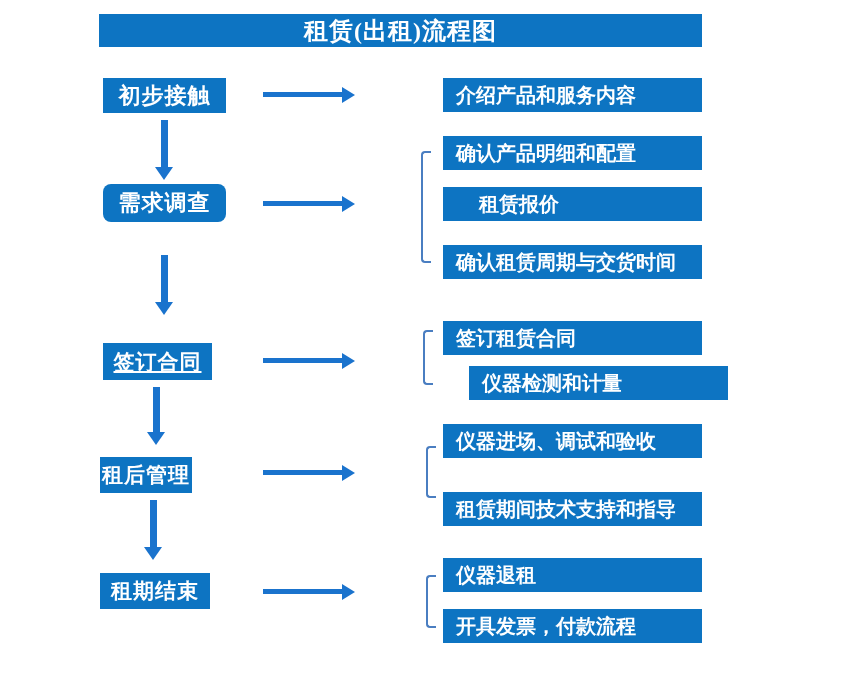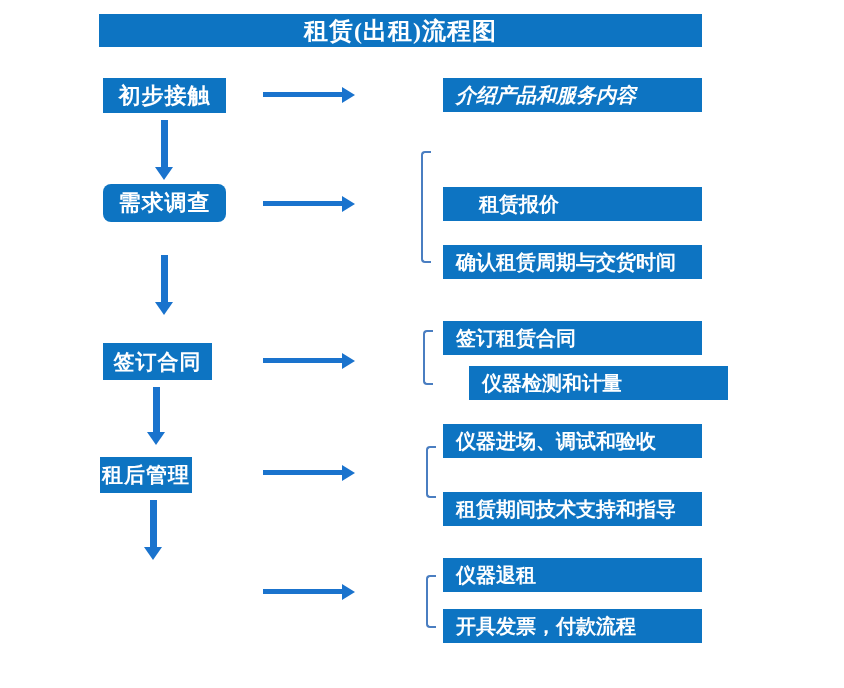--- a/index.html
+++ b/index.html
@@ -30,30 +30,30 @@
     font-size:24px;
     letter-spacing:1px;
   }
   .lbox{
     justify-content:center;
     font-size:22px;
     letter-spacing:1px;
   }
   .lbox1{left:103px;top:78px;width:123px;height:35px;}
   .lbox2{left:103px;top:184px;width:123px;height:38px;border-radius:8px;}
-  .lbox3{left:103px;top:343px;width:109px;height:37px;font-size:21px;}
+  .lbox3{left:103px;top:343px;width:109px;height:37px;font-size:21px;text-decoration:underline;}
   .lbox4{left:100px;top:457px;width:92px;height:36px;font-size:21px;}
   .lbox5{left:100px;top:573px;width:110px;height:36px;font-size:21px;}
   .rbox{
     left:443px;width:259px;height:34px;
     padding-left:13px;
     font-size:20px;
     justify-content:flex-start;
   }
-  .r1{top:78px;font-style:italic;}
+  .r1{top:78px;}
   .r2{top:136px;}
   .r3{top:187px;padding-left:36px;}
   .r4{top:245px;}
   .r5{top:321px;}
   .r6{top:366px;margin-left:26px;}
   .r7{top:424px;}
   .r8{top:492px;}
   .r9{top:558px;}
   .r10{top:609px;}
 
@@ -95,20 +95,21 @@
 <body>
 
 <div id="canvas">
 
   <div class="bluebox titlebar">租赁(出租)流程图</div>
 
   <div class="bluebox lbox lbox1">初步接触</div>
   <div class="bluebox lbox lbox2">需求调查</div>
   <div class="bluebox lbox lbox3">签订合同</div>
   <div class="bluebox lbox lbox4">租后管理</div>
+  <div class="bluebox lbox lbox5">租期结束</div>
 
   <div class="varrow v1">
       <div class="shaft"></div>
       <div class="head"></div>
     </div>
   <div class="varrow v2">
       <div class="shaft"></div>
       <div class="head"></div>
     </div>
   <div class="varrow v3">
@@ -140,20 +141,21 @@
       <div class="shaft"></div>
       <div class="head"></div>
     </div>
 
   <div class="bracket bk2"></div>
   <div class="bracket bk3"></div>
   <div class="bracket bk4"></div>
   <div class="bracket bk5"></div>
 
   <div class="bluebox rbox r1">介绍产品和服务内容</div>
+  <div class="bluebox rbox r2">确认产品明细和配置</div>
   <div class="bluebox rbox r3">租赁报价</div>
   <div class="bluebox rbox r4">确认租赁周期与交货时间</div>
   <div class="bluebox rbox r5">签订租赁合同</div>
   <div class="bluebox rbox r6">仪器检测和计量</div>
   <div class="bluebox rbox r7">仪器进场、调试和验收</div>
   <div class="bluebox rbox r8">租赁期间技术支持和指导</div>
   <div class="bluebox rbox r9">仪器退租</div>
   <div class="bluebox rbox r10">开具发票，付款流程</div>
 
 </div>

